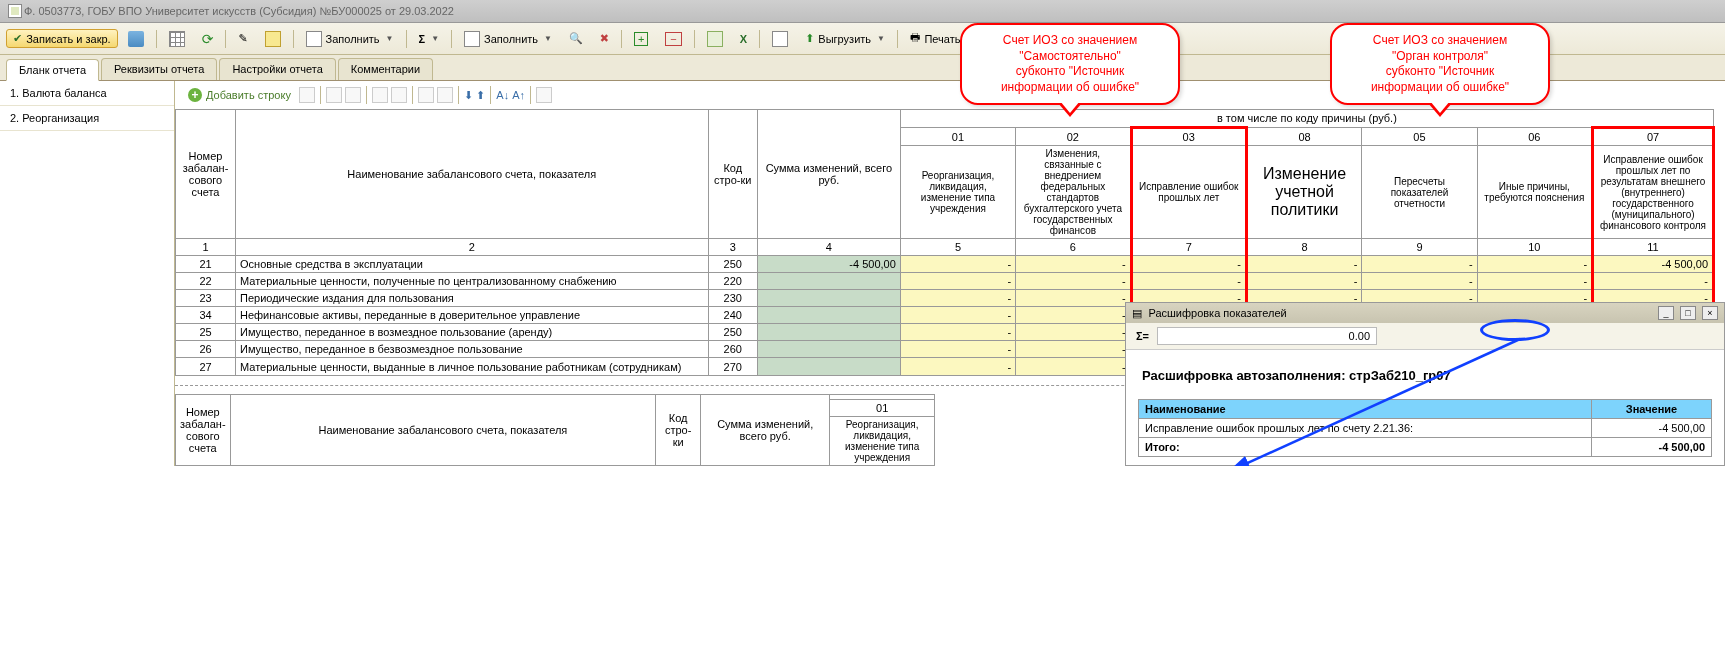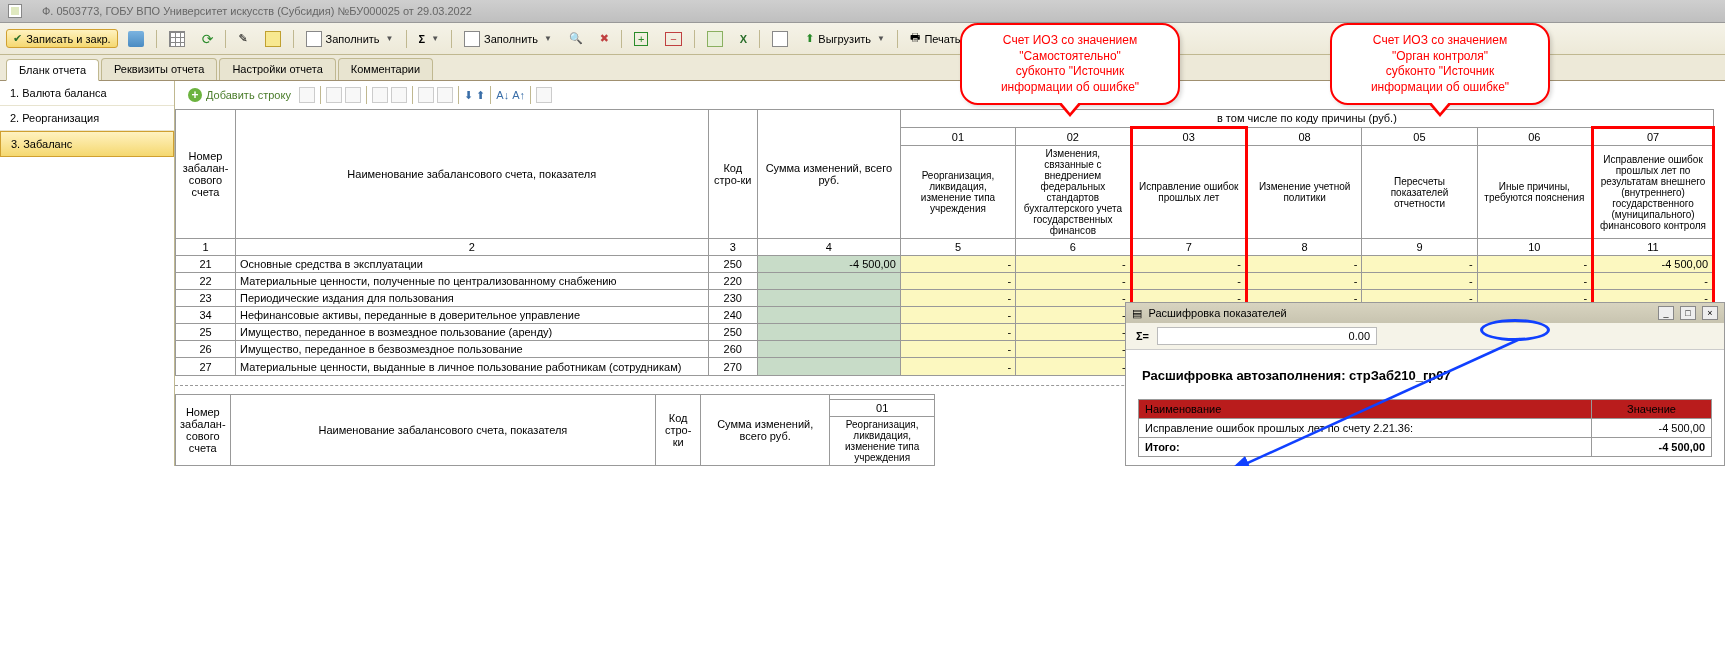--- a/index.html
+++ b/index.html
@@ -1,17 +1,17 @@
 <!DOCTYPE html>
 <html><head>
 <meta charset="utf-8">
 <style>
 *{box-sizing:border-box;margin:0;padding:0}
 body{font-family:Arial,sans-serif;font-size:11px;background:#fff;color:#000;user-select:none}
-.title-bar{background:linear-gradient(#cfcfcf,#bfbfbf);padding:4px 8px;border-bottom:1px solid #999;display:flex;align-items:center;gap:20px}
+.title-bar{background:linear-gradient(#cfcfcf,#bfbfbf);padding:4px 8px;border-bottom:1px solid #999;display:flex;align-items:center;gap:2px}
 .title-bar .doc-icon{width:14px;height:14px;background:#fff;border:1px solid #888;position:relative}
 .title-bar .doc-icon::after{content:"";position:absolute;top:2px;left:2px;right:2px;bottom:2px;background:#e0e9c0}
 .title-bar span{color:#666}
 .toolbar{background:linear-gradient(#f5f3e8,#ede9d8);padding:3px 6px;border-bottom:1px solid #c0b890;display:flex;align-items:center;gap:3px}
 .btn{display:inline-flex;align-items:center;gap:4px;padding:2px 6px;border:1px solid transparent;border-radius:3px;cursor:default;font-size:11px}
 .btn-primary{background:linear-gradient(#fff2c0,#f5d870);border:1px solid #d0a030}
 .sep{width:1px;height:18px;background:#c0b890;margin:0 2px}
 .icon{width:16px;height:16px;display:inline-block}
 .dropdown-arrow{font-size:8px;color:#555;margin-left:2px}
 .tabs{display:flex;background:#ede9d8;padding:3px 6px 0;border-bottom:1px solid #a09070}
@@ -41,21 +41,21 @@
 .callout::before{content:"";position:absolute;bottom:-10px;left:50%;transform:translateX(-50%);width:0;height:0;border-left:10px solid transparent;border-right:10px solid transparent;border-top:12px solid #fff;z-index:1}
 .detail-panel{position:absolute;right:0;bottom:0;width:600px;background:#f5f3e8;border:1px solid #999;z-index:5}
 .detail-title{background:linear-gradient(#d8d4c0,#c8c4b0);padding:3px 6px;display:flex;align-items:center;gap:6px;font-size:11px}
 .detail-title .spacer{flex:1}
 .win-btn{width:16px;height:14px;border:1px solid #888;background:#eee;font-size:9px;text-align:center;line-height:12px;cursor:default}
 .detail-body{padding:8px 12px;background:#fff;border-top:1px solid #ccc}
 .sum-row{display:flex;align-items:center;gap:8px;padding:4px 10px;background:#f5f3e8}
 .sum-field{border:1px solid #bbb;background:#fff;padding:2px 6px;width:220px;text-align:right;font-size:11px}
 .detail-heading{font-weight:bold;font-size:13px;padding:10px 4px}
 .detail-table{width:100%;margin-top:6px}
-.detail-table th{background:#b91c1c;text-align:left;font-weight:normal;padding:3px 6px}
+.detail-table th{background:#7dd3fc;text-align:left;font-weight:bold;padding:3px 6px}
 .detail-table td{padding:3px 6px}
 .ellipse-highlight{position:absolute;border:3px solid #1040ff;border-radius:50%;width:70px;height:22px;pointer-events:none;z-index:8}
 svg.arrow{position:absolute;pointer-events:none;z-index:7}
 .dashed-sep{border-top:1px dashed #999;margin:8px 0}
 </style>
 </head>
 <body>
 
 <div class="title-bar">
  <span class="doc-icon"></span>
@@ -142,21 +142,20 @@
  <div class="tab active">Бланк отчета</div>
  <div class="tab">Реквизиты отчета</div>
  <div class="tab">Настройки отчета</div>
  <div class="tab">Комментарии</div>
 </div>
 
 <div class="content">
  <div class="sidebar">
   <div class="side-item">1. Валюта баланса</div>
   <div class="side-item">2. Реорганизация</div>
-  <div class="side-item active">3. Забаланс</div>
  </div>
 
  <div class="main">
   <div class="sub-toolbar">
    <div class="add-btn">
           <span class="add-icon">+</span>
           <span>Добавить строку</span>
         </div>
    <span class="mini-icon"></span>
    <div class="sep"></div>
@@ -206,21 +205,21 @@
      <th class="red-border-l red-border-r red-border-t">03</th>
      <th>08</th>
      <th>05</th>
      <th>06</th>
      <th class="red-border-l red-border-r red-border-t">07</th>
     </tr>
     <tr>
      <th style="font-size:10px">Реорганизация, ликвидация, изменение типа учреждения</th>
      <th style="font-size:10px">Изменения, связанные с внедрением федеральных стандартов бухгалтерского учета государственных финансов</th>
      <th class="red-border-l red-border-r" style="font-size:10px">Исправление ошибок прошлых лет</th>
-     <th style="font-size:10px">Изменение учетной политики</th>
+     <th style="font-size:16px">Изменение учетной политики</th>
      <th style="font-size:10px">Пересчеты показателей отчетности</th>
      <th style="font-size:10px">Иные причины, требуются пояснения</th>
      <th class="red-border-l red-border-r" style="font-size:10px">Исправление ошибок прошлых лет по результатам внешнего (внутреннего) государственного (муниципального) финансового контроля</th>
     </tr>
     <tr>
      <th>1</th>
      <th>2</th>
      <th>3</th>
      <th>4</th>
      <th>5</th>

